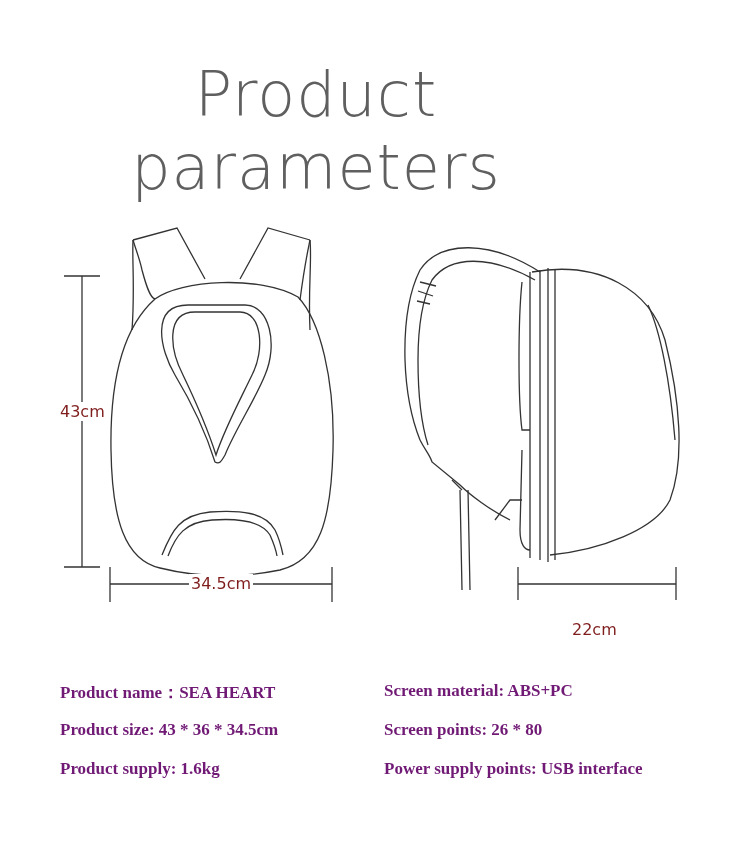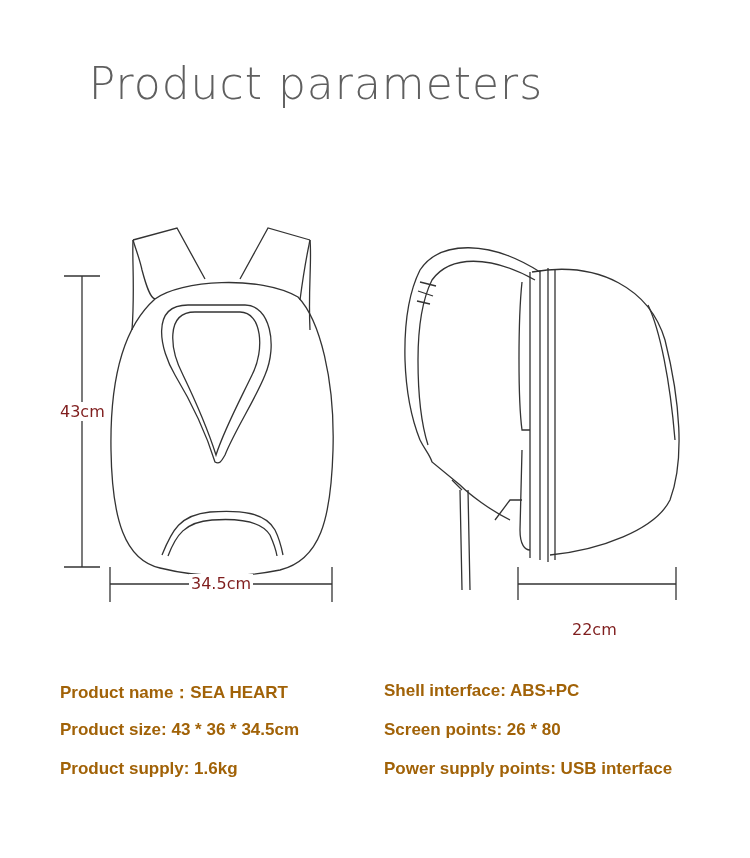--- a/index.html
+++ b/index.html
@@ -1,20 +1,20 @@
 <!DOCTYPE html>
 <html><head>
 <meta charset="utf-8">
 <style>
   html, body { margin:0; padding:0; background:#ffffff; }
   body { width:750px; height:858px; position:relative; overflow:hidden; font-family:"Liberation Sans", sans-serif; }
-  .title { position:absolute; top:58px; left:0; width:632px; text-align:center; font-size:44px; font-weight:300; color:#5f5f5f; letter-spacing:1px; font-family:"DejaVu Sans", sans-serif; }
+  .title { position:absolute; top:58px; left:0; width:632px; text-align:center; font-size:62px; font-weight:300; color:#5f5f5f; letter-spacing:1px; font-family:"DejaVu Sans", sans-serif; }
   .draw { position:absolute; left:0; top:0; }
   .dim { position:absolute; font-size:16px; color:#7f1d1d; background:#fff; padding:0 2px; font-family:"DejaVu Sans", sans-serif; }
-  .spec { position:absolute; font-size:17px; font-weight:bold; color:#a16207; white-space:nowrap; font-family:Liberation Sans, sans-serif; }
+  .spec { position:absolute; font-size:17px; font-weight:bold; color:#701a75; white-space:nowrap; font-family:Liberation Serif, serif; }
 </style>
 </head>
 <body>
 
 <div class="title">Product parameters</div>
 
 <svg class="draw" width="750" height="858" fill="none" stroke="#333" stroke-width="1.3">
 
   <g>
     <path d="M133 240 L177 228 L205 279"></path>
@@ -55,15 +55,15 @@
   <line x1="518" y1="584" x2="676" y2="584"></line>
 </svg>
 
 <div class="dim" style="left:58px;top:402px;">43cm</div>
 <div class="dim" style="left:189px;top:574px;">34.5cm</div>
 <div class="dim" style="left:570px;top:572px;margin-top:48px;">22cm</div>
 
 <div class="spec" style="left:60px;top:681px;">Product name：SEA HEART</div>
 <div class="spec" style="left:60px;top:720px;">Product size: 43 * 36 * 34.5cm</div>
 <div class="spec" style="left:60px;top:759px;">Product supply: 1.6kg</div>
-<div class="spec" style="left:384px;top:681px;">Shell interface: ABS+PC</div>
+<div class="spec" style="left:384px;top:681px;">Screen material: ABS+PC</div>
 <div class="spec" style="left:384px;top:720px;">Screen points: 26 * 80</div>
 <div class="spec" style="left:384px;top:759px;">Power supply points: USB interface</div>
 
 </body></html>

